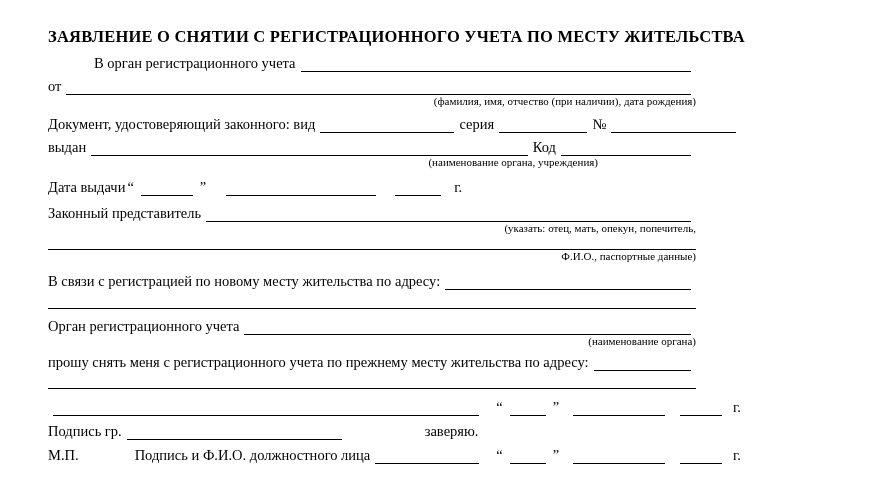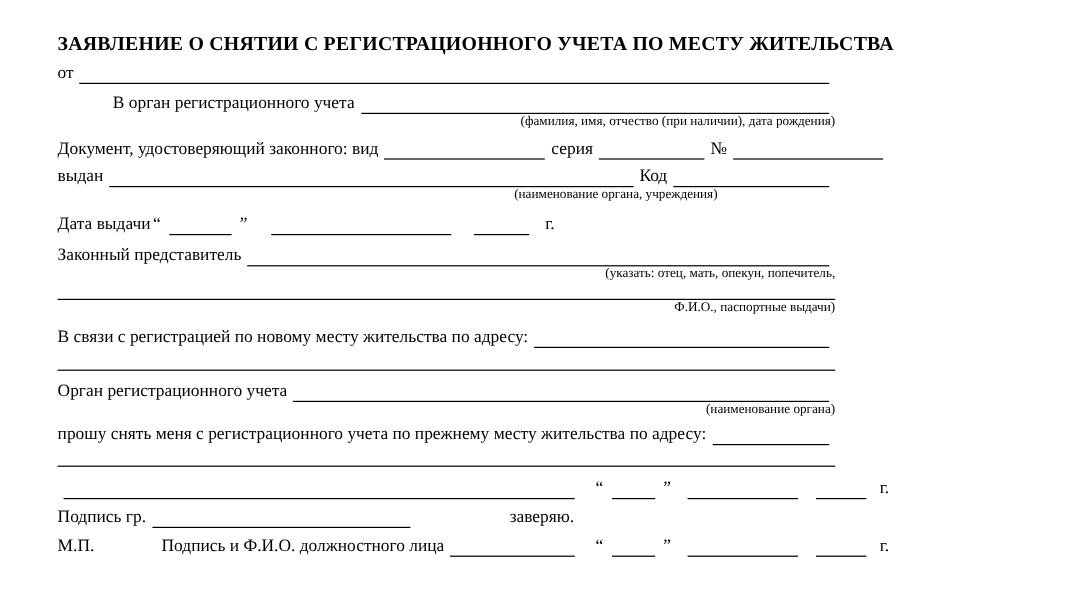--- a/index.html
+++ b/index.html
@@ -62,28 +62,28 @@
   .w135{width:135px;} .w215{width:215px;} .w200{width:200px;}
   .w88{width:88px;} .w125{width:125px;} .w130{width:130px;}
 </style>
 </head>
 <body>
 
 <div class="page">
 
   <div class="title">ЗАЯВЛЕНИЕ О СНЯТИИ С РЕГИСТРАЦИОННОГО УЧЕТА ПО МЕСТУ ЖИТЕЛЬСТВА</div>
 
-  <div class="row r-from">
-    <span class="lbl">от</span>
+  <div class="row r-toauth">
+    <span class="indent"></span>
+    <span class="lbl">В орган регистрационного учета</span>
     <span class="blank fill"></span>
   </div>
 
-  <div class="row r-toauth">
-    <span class="indent"></span>
-    <span class="lbl">В орган регистрационного учета</span>
+  <div class="row r-from">
+    <span class="lbl">от</span>
     <span class="blank fill"></span>
   </div>
   <div class="caption">(фамилия, имя, отчество (при наличии), дата рождения)</div>
 
   <div class="row r-doc wide">
     <span class="lbl">Документ, удостоверяющий законного: вид</span>
     <span class="blank fill"></span>
     <span class="lbl">серия</span>
     <span class="blank w88"></span>
     <span class="lbl">№</span>
@@ -108,21 +108,21 @@
     <span class="lbl" style="margin-left:8px;">г.</span>
   </div>
 
   <div class="row r-rep">
     <span class="lbl">Законный представитель</span>
     <span class="blank fill"></span>
   </div>
   <div class="caption cap-rep">(указать: отец, мать, опекун, попечитель,</div>
 
   <div class="fullline l-repdetails"></div>
-  <div class="caption cap-fio">Ф.И.О., паспортные выдачи)</div>
+  <div class="caption cap-fio">Ф.И.О., паспортные данные)</div>
 
   <div class="row r-newaddr">
     <span class="lbl">В связи с регистрацией по новому месту жительства по адресу:</span>
     <span class="blank fill"></span>
   </div>
 
   <div class="fullline l-addr"></div>
 
   <div class="row r-organ">
     <span class="lbl">Орган регистрационного учета</span>

